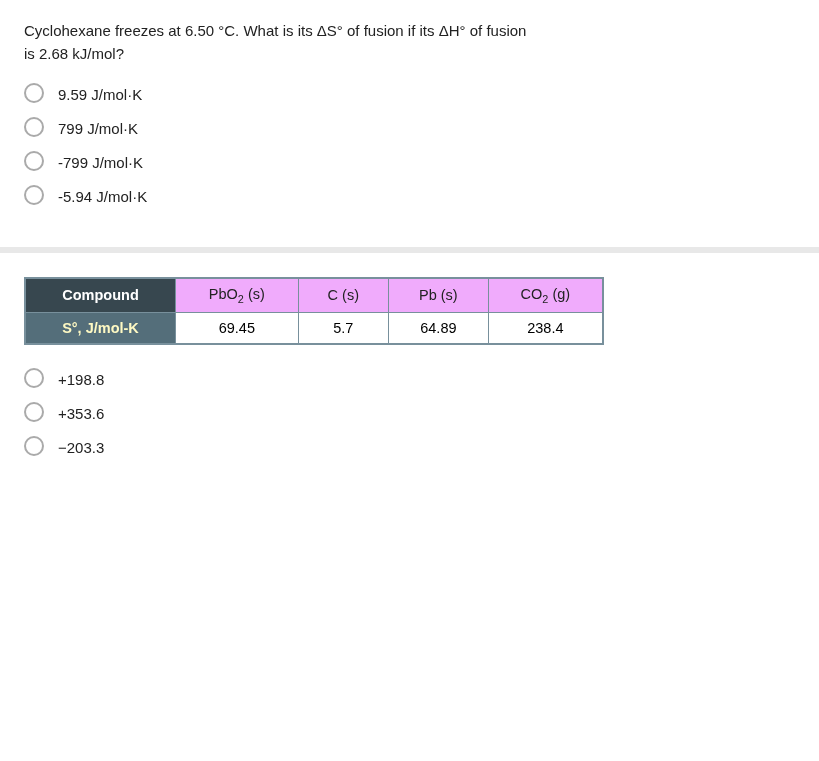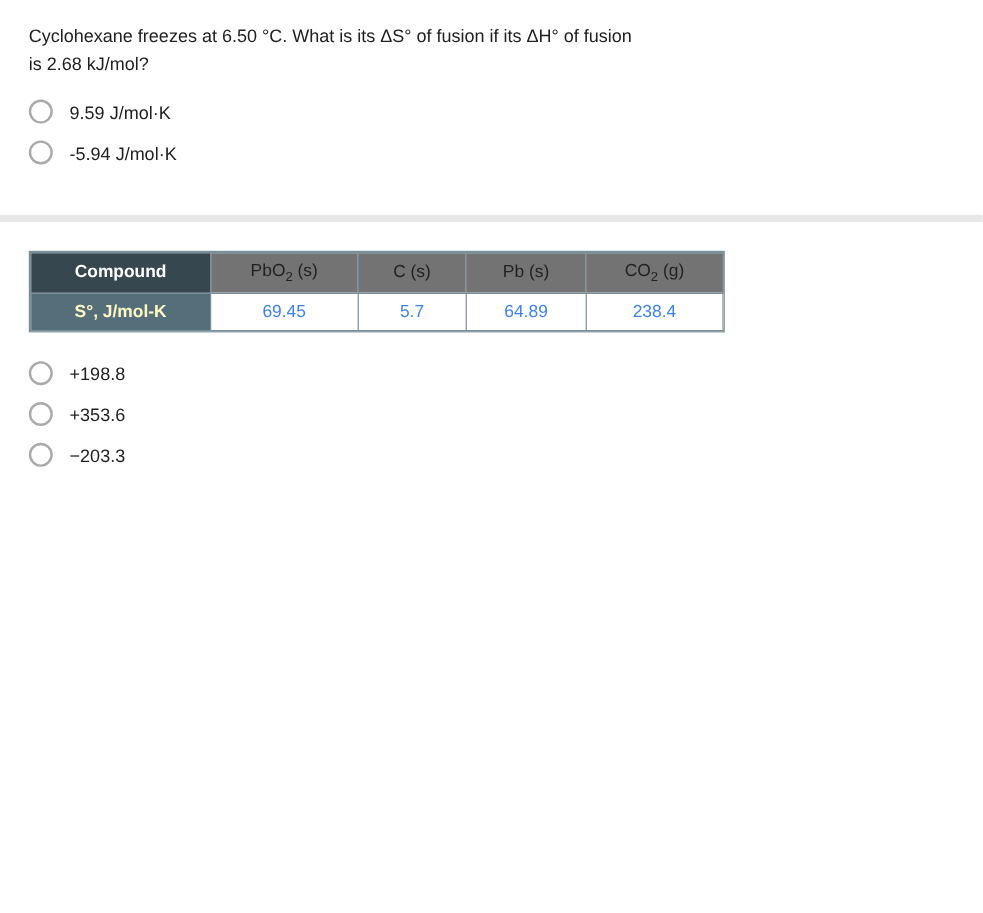--- a/index.html
+++ b/index.html
@@ -95,34 +95,34 @@
     }
 
     table thead tr th:first-child {
       background-color: #37474f;
       color: #ffffff;
       font-weight: bold;
       text-align: center;
     }
 
     table thead tr th:not(:first-child) {
-      background-color: #737373;
+      background-color: #f0abfc;
       color: #222;
       font-weight: normal;
     }
 
     table tbody tr td:first-child {
       background-color: #546e7a;
       color: #fef9c3;
       font-weight: bold;
     }
 
     table tbody tr td:not(:first-child) {
       background-color: #fff;
-      color: #3b82f6;
+      color: #000000;
     }
 
     sub {
       font-size: 0.75em;
     }
 
     .bold {
       font-weight: bold;
     }
   </style>
@@ -130,20 +130,28 @@
 <body>
 
 <div class="question-block">
   <p class="question-text">
     Cyclohexane freezes at 6.50 °C. What is its ΔS° of fusion if its ΔH° of fusion<br>is 2.68 kJ/mol?
   </p>
   <ul class="options-list">
     <li>
       <span class="radio-circle"></span>
       <span>9.59 J/mol·K</span>
+    </li>
+    <li>
+      <span class="radio-circle"></span>
+      <span>799 J/mol·K</span>
+    </li>
+    <li>
+      <span class="radio-circle"></span>
+      <span>-799 J/mol·K</span>
     </li>
     <li>
       <span class="radio-circle"></span>
       <span>-5.94 J/mol·K</span>
     </li>
   </ul>
 </div>
 
 <div class="divider"></div>
 

